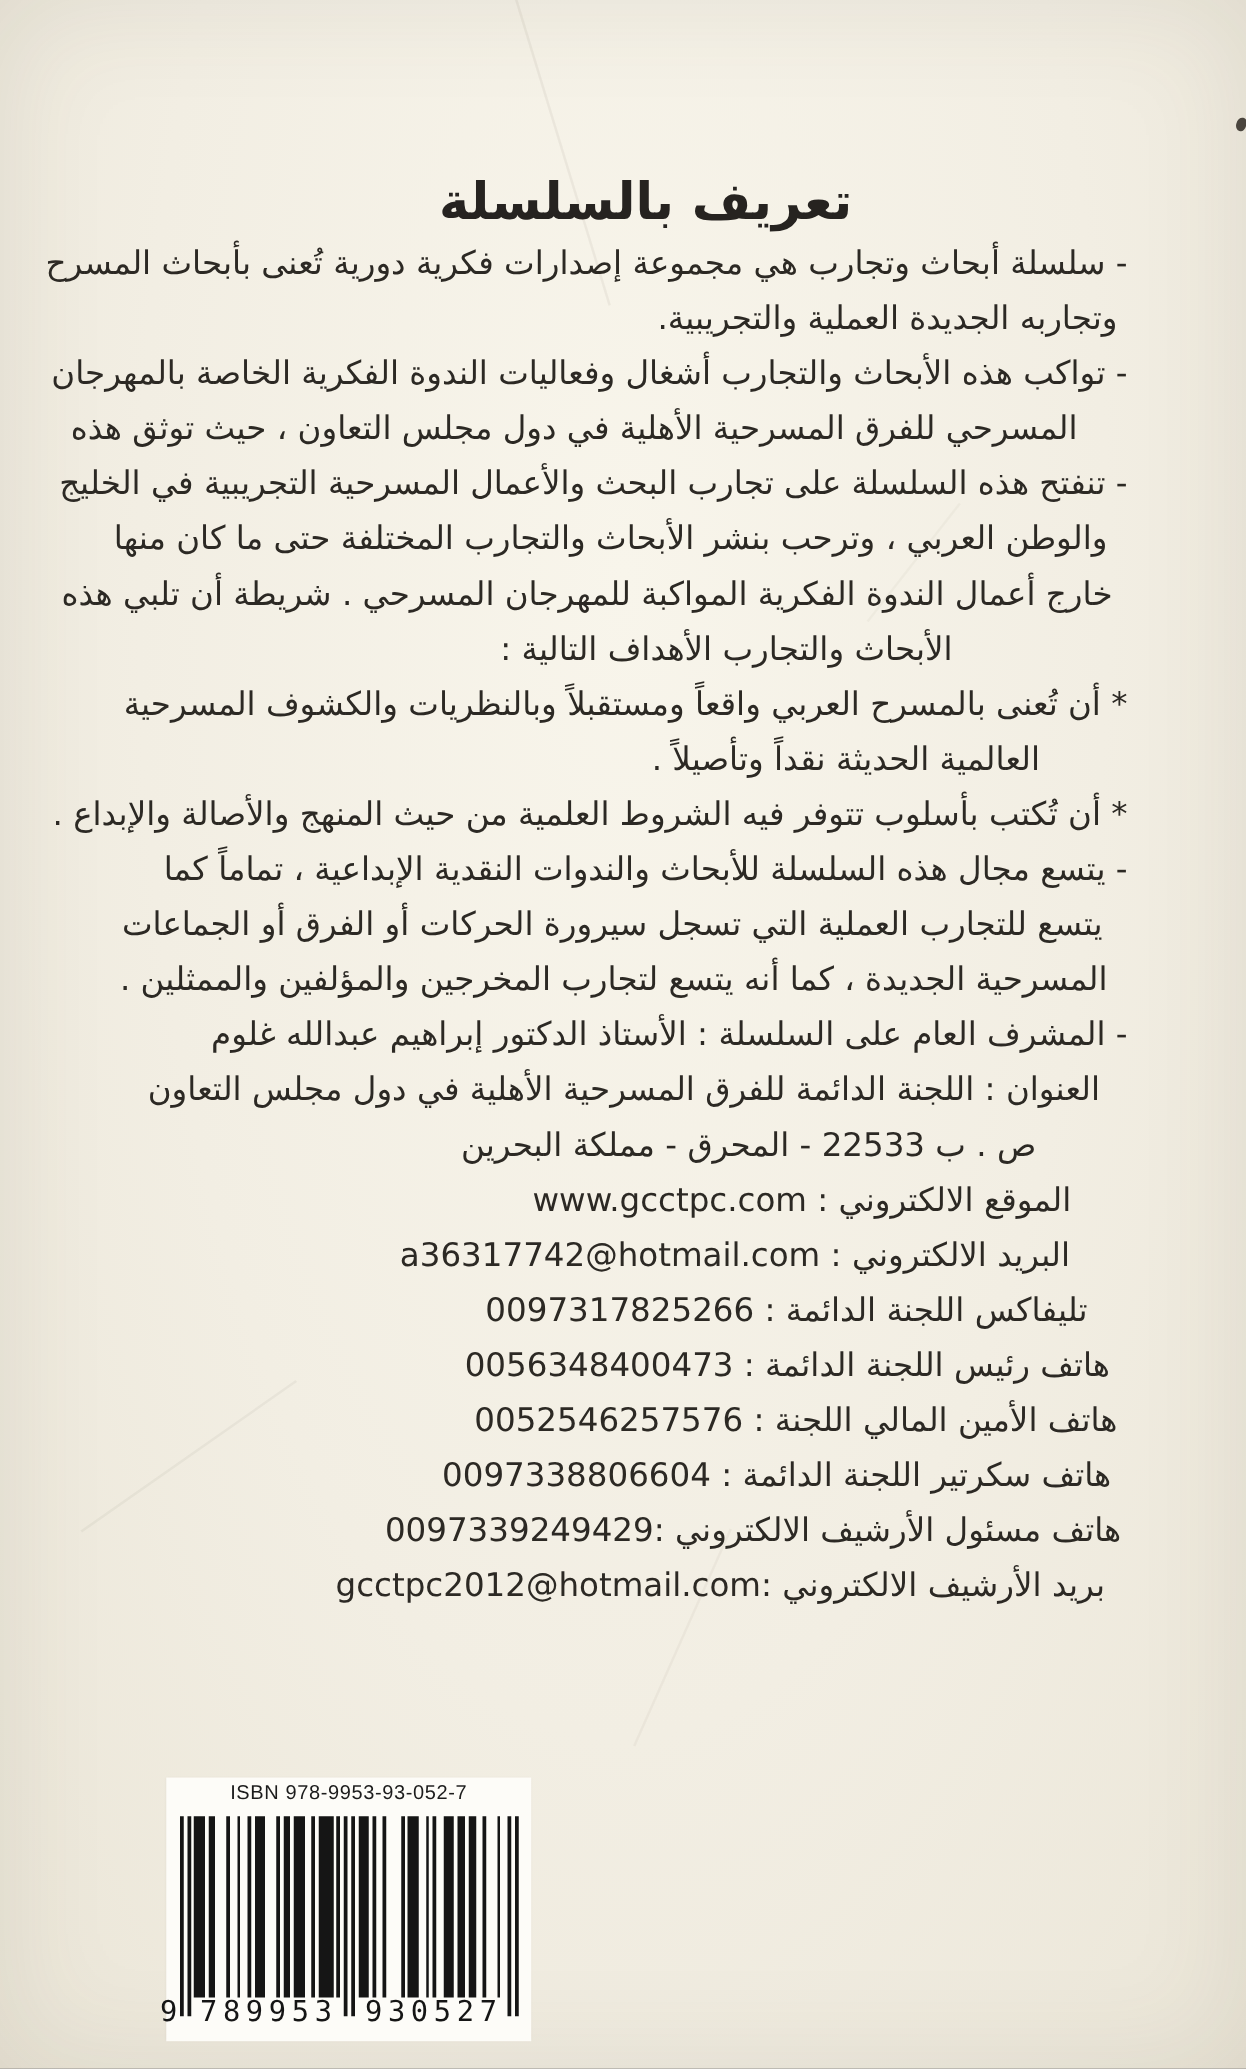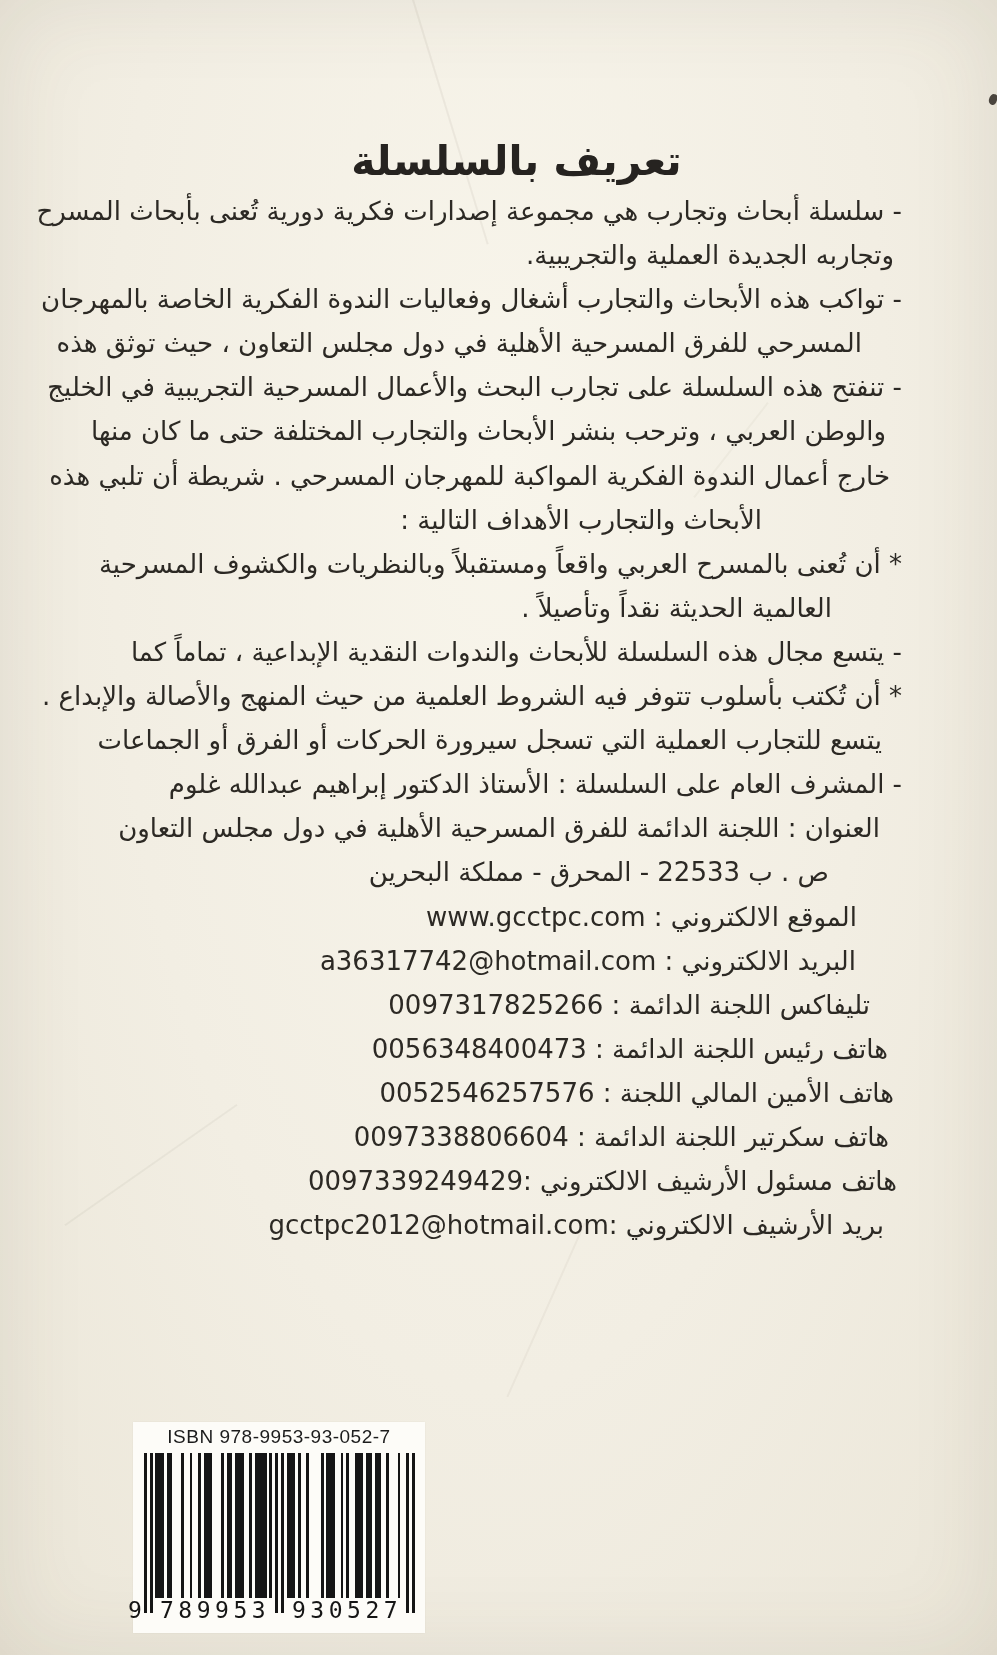--- a/index.html
+++ b/index.html
@@ -36,21 +36,21 @@
     font-size:26px;text-align:right;white-space:nowrap;
   }
   .ln.c{text-align:right;padding-right:0 !important;}
 
   .bcpanel{
     position:absolute;left:133px;top:1422px;width:292px;height:211px;
     background:#fdfcf8;box-shadow:0 0 2px rgba(0,0,0,0.05);
   }
   .isbn{
     position:absolute;top:4px;left:0;right:0;text-align:center;
-    font-family:"Liberation Sans",sans-serif;font-size:19px;
+    font-family:"Liberation Sans",sans-serif;font-size:16px;
     letter-spacing:0.5px;color:#1c1c1c;direction:ltr;
   }
   .bars{position:absolute;left:11px;top:31px;width:271px;height:160px;}
   .bar{position:absolute;top:0;height:145px;background:#151515;}
   .bar.tall{height:160px;}
   .bcdigit{
     position:absolute;top:144px;
     font-family:"DejaVu Sans Mono",monospace;
     font-size:23px;color:#151515;direction:ltr;letter-spacing:4.5px;
   }
@@ -75,23 +75,24 @@
     <div class="ln">- سلسلة أبحاث وتجارب هي مجموعة إصدارات فكرية دورية تُعنى بأبحاث المسرح</div>
     <div class="ln c" style="transform:translateX(-8px)">وتجاربه الجديدة العملية والتجريبية.</div>
     <div class="ln">- تواكب هذه الأبحاث والتجارب أشغال وفعاليات الندوة الفكرية الخاصة بالمهرجان</div>
     <div class="ln" style="padding-right:40px">المسرحي للفرق المسرحية الأهلية في دول مجلس التعاون ، حيث توثق هذه</div>
     <div class="ln">- تنفتح هذه السلسلة على تجارب البحث والأعمال المسرحية التجريبية في الخليج</div>
     <div class="ln" style="padding-right:16px">والوطن العربي ، وترحب بنشر الأبحاث والتجارب المختلفة حتى ما كان منها</div>
     <div class="ln" style="padding-right:12px">خارج أعمال الندوة الفكرية المواكبة للمهرجان المسرحي . شريطة أن تلبي هذه</div>
     <div class="ln" style="padding-right:140px">الأبحاث والتجارب الأهداف التالية :</div>
     <div class="ln">* أن تُعنى بالمسرح العربي واقعاً ومستقبلاً وبالنظريات والكشوف المسرحية</div>
     <div class="ln c" style="transform:translateX(-70px)">العالمية الحديثة نقداً وتأصيلاً .</div>
+    <div class="ln">* أن تُكتب بأسلوب تتوفر فيه الشروط العلمية من حيث المنهج والأصالة والإبداع .</div>
     <div class="ln">- يتسع مجال هذه السلسلة للأبحاث والندوات النقدية الإبداعية ، تماماً كما</div>
-    <div class="ln">* أن تُكتب بأسلوب تتوفر فيه الشروط العلمية من حيث المنهج والأصالة والإبداع .</div>
     <div class="ln" style="padding-right:20px">يتسع للتجارب العملية التي تسجل سيرورة الحركات أو الفرق أو الجماعات</div>
+    <div class="ln" style="padding-right:16px">المسرحية الجديدة ، كما أنه يتسع لتجارب المخرجين والمؤلفين والممثلين .</div>
     <div class="ln">- المشرف العام على السلسلة : الأستاذ الدكتور إبراهيم عبدالله غلوم</div>
     <div class="ln" style="padding-right:22px">العنوان : اللجنة الدائمة للفرق المسرحية الأهلية في دول مجلس التعاون</div>
     <div class="ln" style="padding-right:73px">ص . ب 22533 - المحرق - مملكة البحرين</div>
     <div class="ln" style="padding-right:45px">الموقع الالكتروني : www.gcctpc.com</div>
     <div class="ln" style="padding-right:46px">البريد الالكتروني : a36317742@hotmail.com</div>
     <div class="ln" style="padding-right:32px">تليفاكس اللجنة الدائمة : 0097317825266</div>
     <div class="ln" style="padding-right:14px">هاتف رئيس اللجنة الدائمة : 0056348400473</div>
     <div class="ln" style="padding-right:8px">هاتف الأمين المالي اللجنة : 0052546257576</div>
     <div class="ln" style="padding-right:13px">هاتف سكرتير اللجنة الدائمة : 0097338806604</div>
     <div class="ln" style="padding-right:5px">هاتف مسئول الأرشيف الالكتروني :0097339249429</div>

